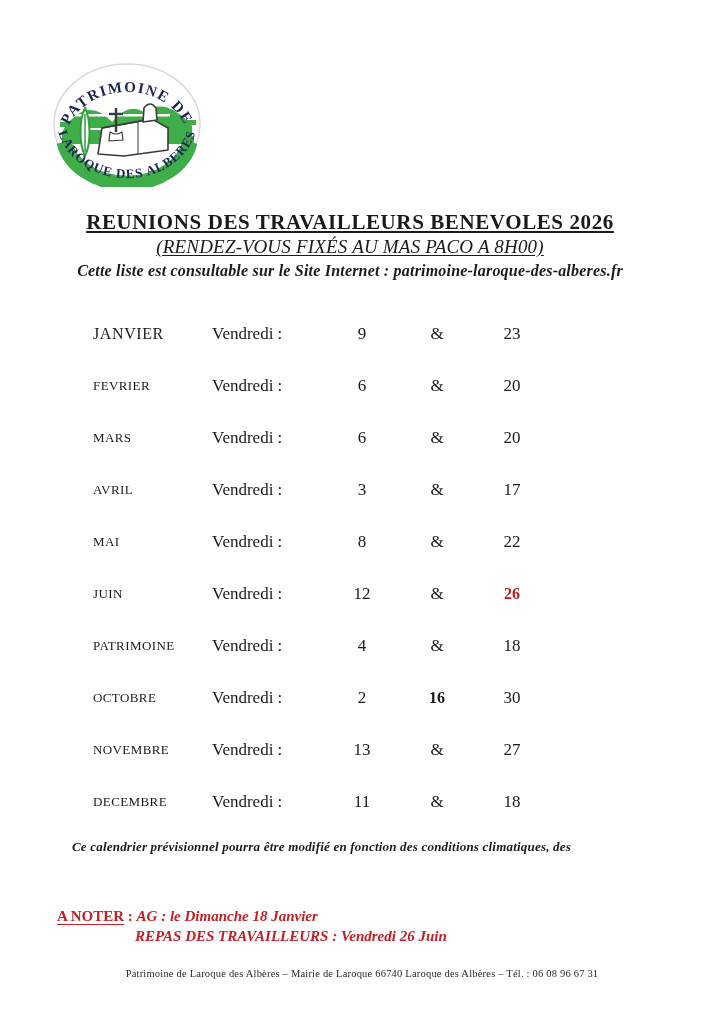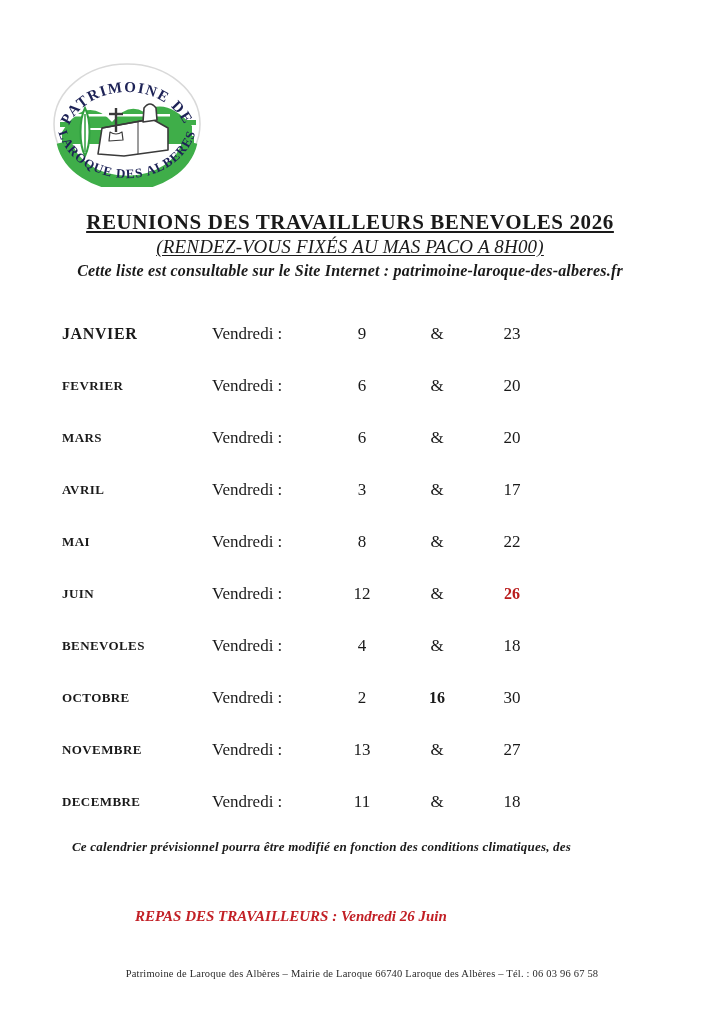--- a/index.html
+++ b/index.html
@@ -31,21 +31,21 @@
 
   
   .table { position:absolute; left:0; top:308px; width:724px; }
   .row {
     display:grid;
     grid-template-columns:150px 120px 60px 90px 60px;
     padding-left:62px;
     height:52px;
     align-items:center;
   }
-  .month { font-weight:bold; font-size:13px; letter-spacing:0.4px; }
+  .month { font-weight:normal; font-size:13px; letter-spacing:0.4px;margin-left:31px; }
   .row-janvier .month { font-size:16px; letter-spacing:0.6px; }
   .day { font-size:17px; }
   .num, .mid { font-size:17px; text-align:center; }
   .mid-strong { font-weight:bold; font-size:16px; }
   .num-red { color:#b91c1c; font-weight:bold; font-size:16px; }
 
   
   .disclaimer {
     position:absolute; left:72px; top:839px; width:600px;
     font-weight:bold; font-style:italic; font-size:13px; line-height:1.22;
@@ -166,21 +166,21 @@
 
     <div class="row">
       <span class="month">JUIN</span>
       <span class="day">Vendredi :</span>
       <span class="num">12</span>
       <span class="mid">&amp;</span>
       <span class="num num-red">26</span>
     </div>
 
     <div class="row">
-      <span class="month">BENEVOLES</span>
+      <span class="month">PATRIMOINE</span>
       <span class="day">Vendredi :</span>
       <span class="num">4</span>
       <span class="mid">&amp;</span>
       <span class="num">18</span>
     </div>
 
     <div class="row">
       <span class="month">OCTOBRE</span>
       <span class="day">Vendredi :</span>
       <span class="num">2</span>
@@ -204,18 +204,21 @@
       <span class="num">18</span>
     </div>
 
   </div>
 
   <div class="disclaimer">
     <div>Ce calendrier prévisionnel pourra être modifié en fonction des conditions climatiques, des</div>
   </div>
 
   <div class="notice">
+    <div>
+      <span class="notice-label">A NOTER</span><span class="notice-sep"> : </span><span class="notice-italic">AG : le Dimanche 18 Janvier</span>
+    </div>
     <div class="notice-line2">REPAS DES TRAVAILLEURS : Vendredi 26 Juin</div>
   </div>
 
-  <div class="footer">Patrimoine de Laroque des Albères – Mairie de Laroque 66740 Laroque des Albères – Tél. : 06 03 96 67 58</div>
+  <div class="footer">Patrimoine de Laroque des Albères – Mairie de Laroque 66740 Laroque des Albères – Tél. : 06 08 96 67 31</div>
 
 </div>
 
 </body></html>

